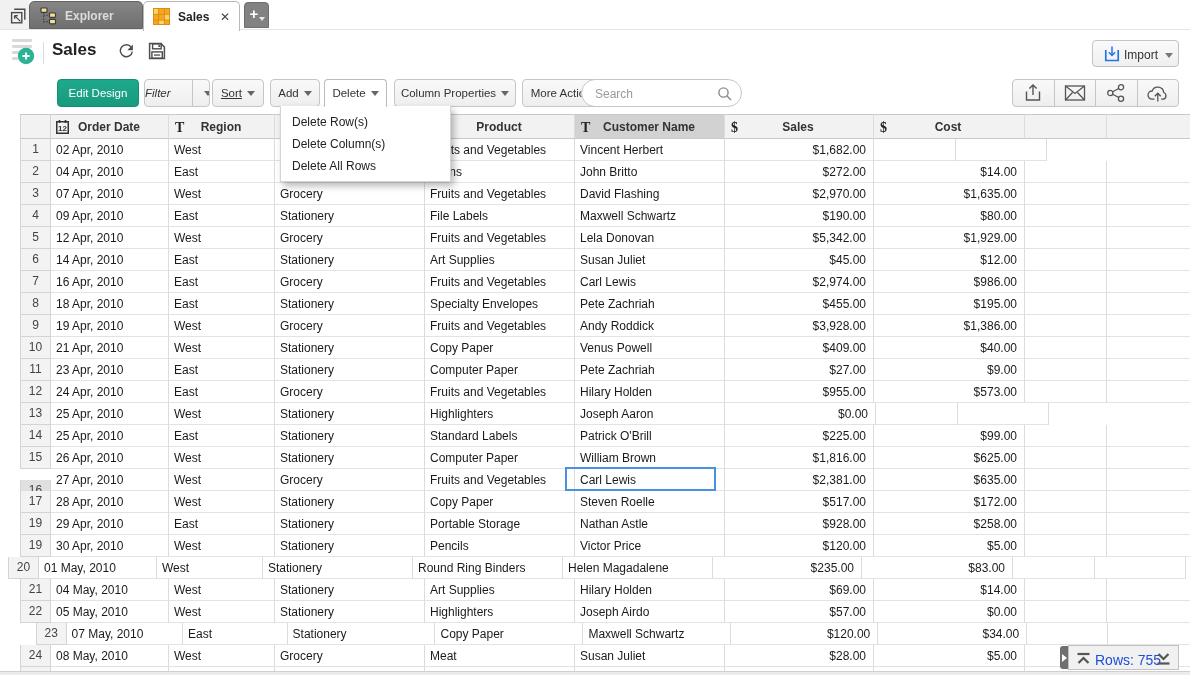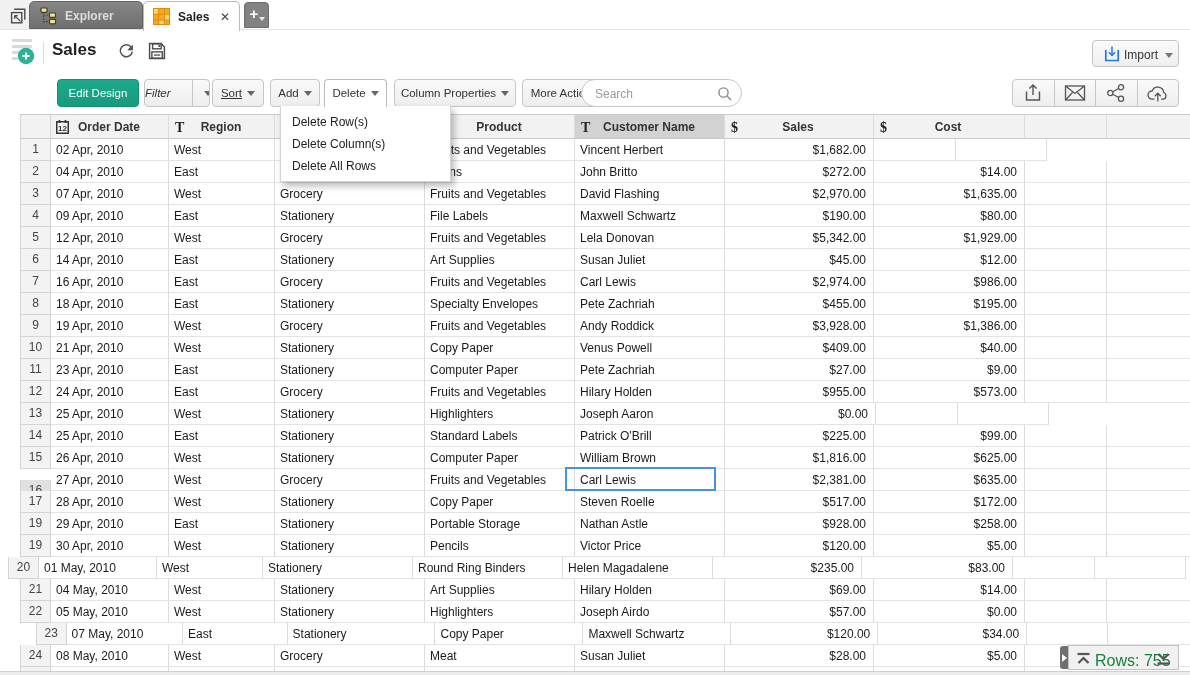--- a/index.html
+++ b/index.html
@@ -72,21 +72,21 @@
 
 
 #menu { position:absolute; left:280px; top:106px; width:171px; height:76px; background:#fff; border:1px solid #d4d4d4; border-top:none; box-shadow:3px 4px 7px rgba(0,0,0,0.28); z-index:25; }
 #menu .mi { height:22px; line-height:22px; padding-left:11px; font-size:12px; color:#222; }
 
 
 #rowswidget { position:absolute; left:1060px; top:645px; height:25px; z-index:6; }
 #rw-handle { position:absolute; left:0; top:1px; width:8px; height:23px; background:#6f6f6f; border-radius:3px 0 0 3px; }
 #rw-handle .tri { position:absolute; left:2px; top:8px; width:0; height:0; border-top:4px solid transparent; border-bottom:4px solid transparent; border-left:5px solid #fff; }
 #rw-panel { position:absolute; left:8px; top:0; width:111px; height:25px; background:#f1f1f1; border:1px solid #c2c2c2; }
-#rw-panel .txt { position:absolute; left:26px; top:6px; font-size:16px; color:#15803d; }
+#rw-panel .txt { position:absolute; left:26px; top:6px; font-size:14px; color:#1d4ed8; }
 </style>
 </head>
 <body>
 <div id="app">
 
   <div id="tabbar">
     <div class="leftbox"></div>
     <div class="bline"></div>
     <svg width="16" height="16" style="position:absolute;left:10px;top:8px" viewBox="0 0 16 16">
       <path d="M4.2 1.2 H14.8 V11.8" fill="none" stroke="#4a4a4a" stroke-width="1.4"></path>

